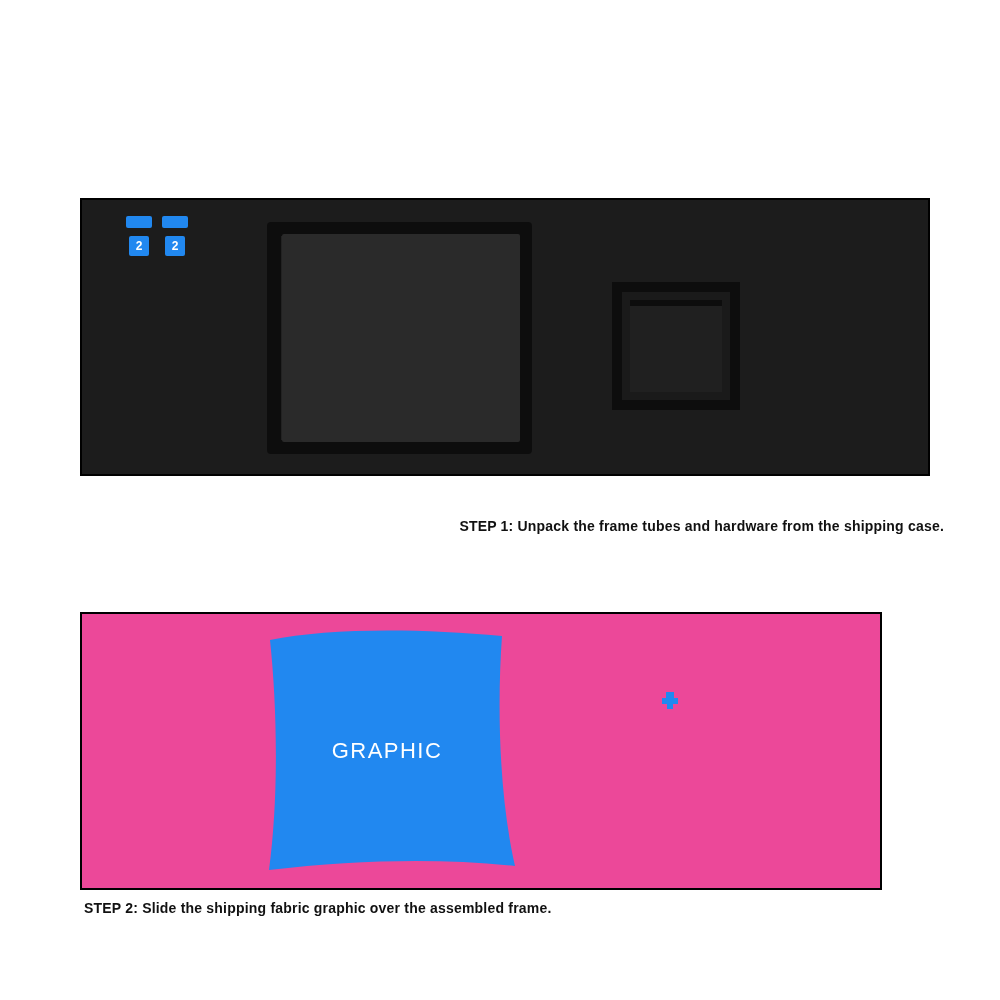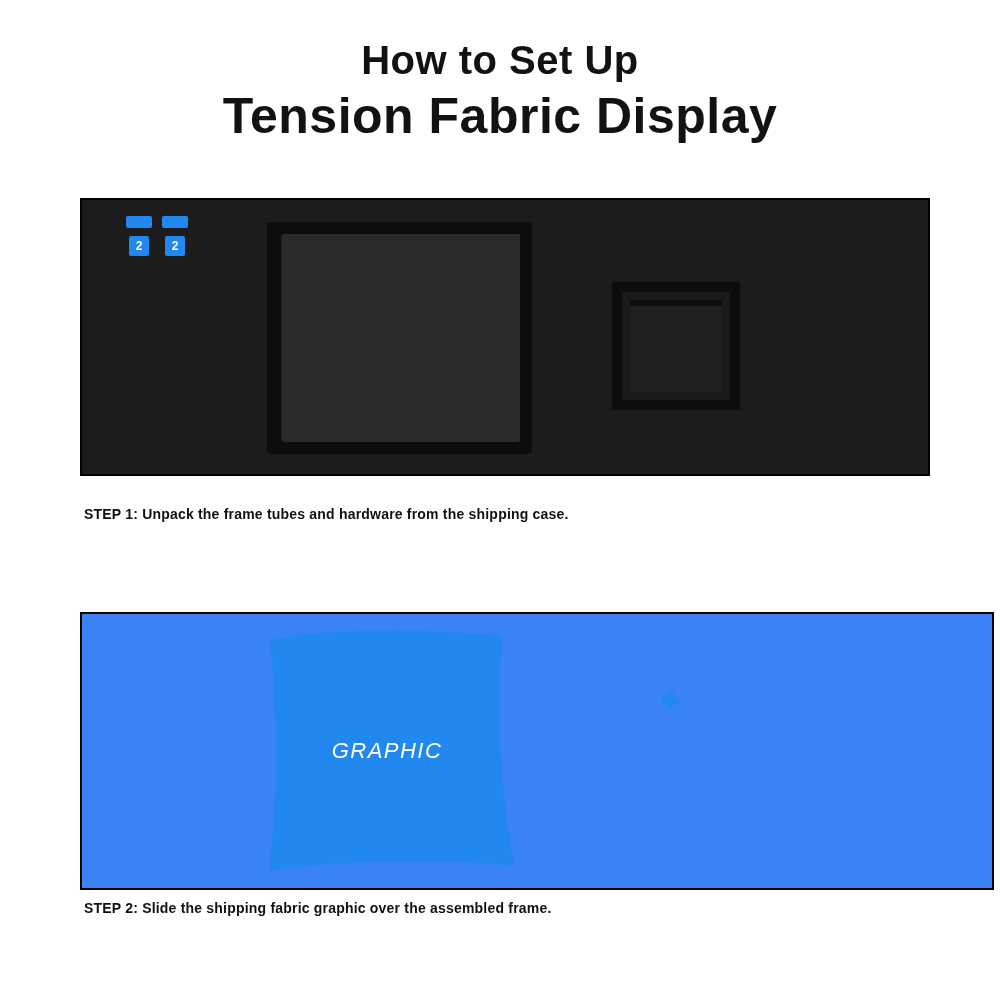--- a/index.html
+++ b/index.html
@@ -52,37 +52,36 @@
   }
   .panel-one {
     left: 80px;
     top: 198px;
     width: 850px;
     height: 278px;
   }
   .panel-two {
     left: 80px;
     top: 612px;
-    width: 914px;
+    width: 802px;
     height: 278px;
-    background: #3b82f6;
-    font-style: italic;
+    background: #ec4899;
   }
 
   .caption {
     position: absolute;
     left: 84px;
     width: 860px;
     font-size: 14px;
     font-weight: bold;
     color: #111111;
     letter-spacing: 0.2px;
     white-space: nowrap;
   }
-  .caption-one { top: 506px; }
+  .caption-one { top: 518px; text-align: right; }
   .caption-two { top: 900px; }
 
   
   .frame-outline {
     position: absolute;
     left: 185px;
     top: 22px;
     width: 265px;
     height: 232px;
     border: 14px solid #0d0d0d;
@@ -197,24 +196,20 @@
     width: 8px;
     height: 6px;
     background: #2188f0;
   }
 </style>
 </head>
 <body>
 
 <div class="page">
 
-  <div class="heading">
-    <div class="line1">How to Set Up</div>
-    <div class="line2">Tension Fabric Display</div>
-  </div>
 
   <div class="panel panel-one">
 
     <div class="frame-outline"></div>
     <div class="frame-inner-shade"></div>
 
     <div class="hw-box">
       <div class="hw-inner"></div>
     </div>
 

